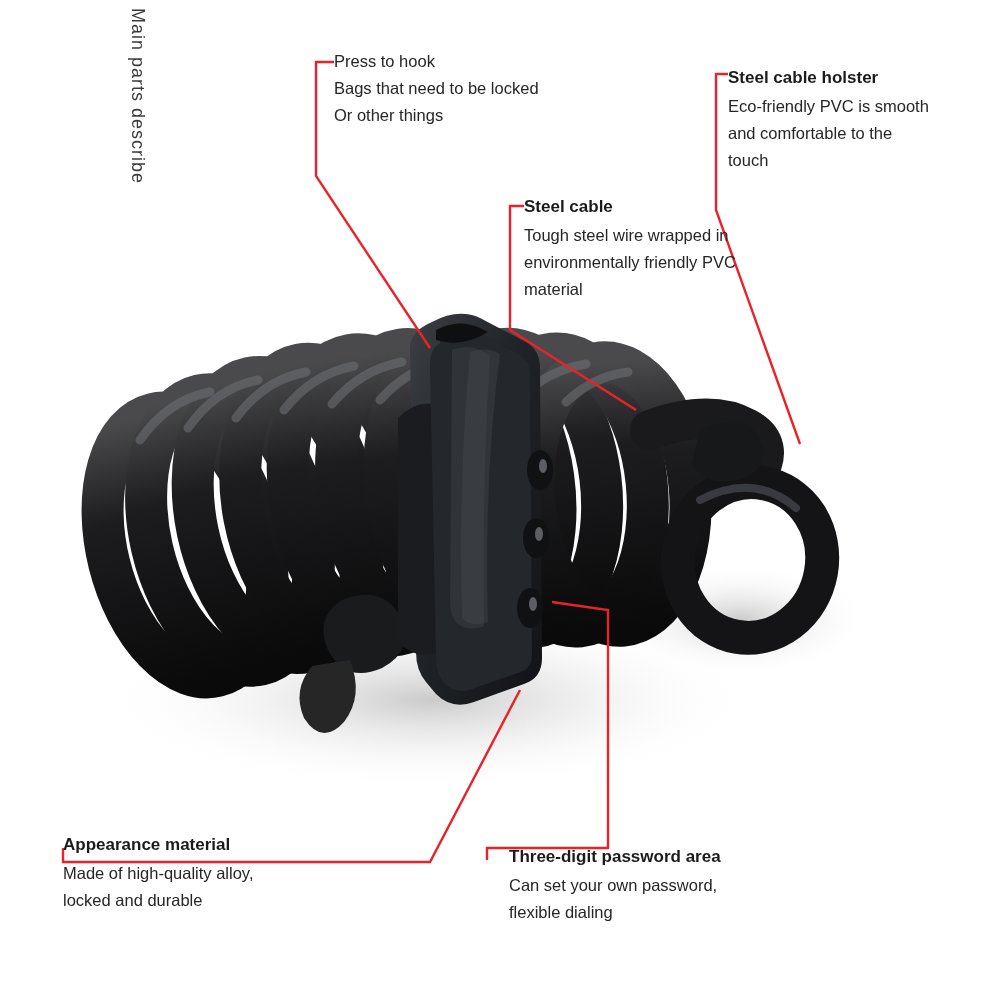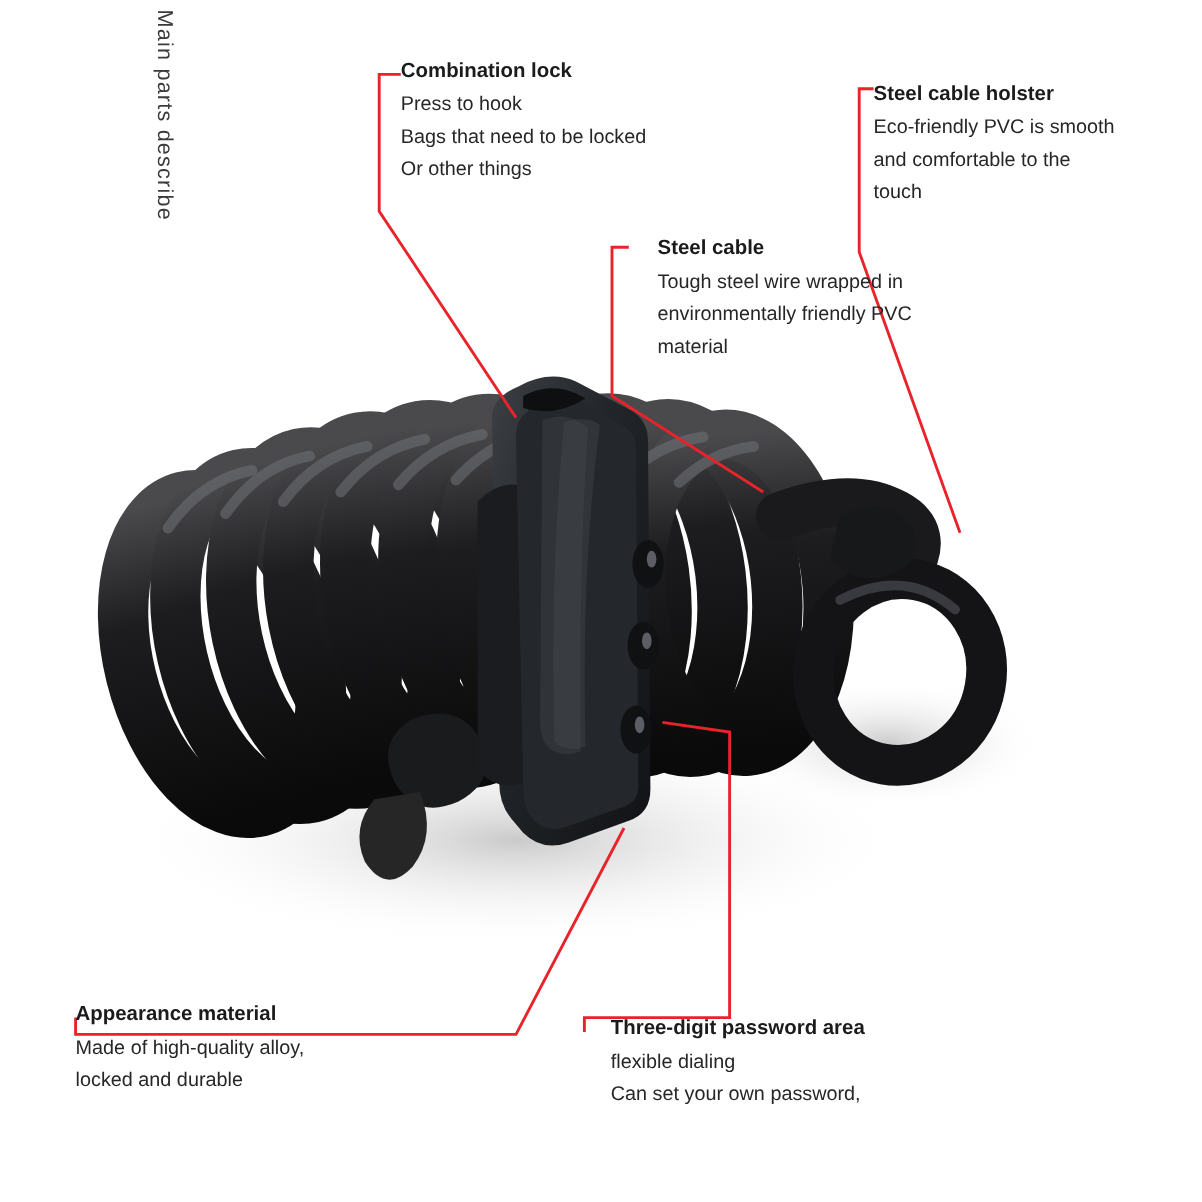--- a/index.html
+++ b/index.html
@@ -145,45 +145,44 @@
       <path d="M524 206 L510 206 L510 330 L636 410"></path>
       <path d="M728 74 L716 74 L716 210 L800 444"></path>
       <path d="M63 848 L63 862 L430 862 L520 690"></path>
       <path d="M487 860 L487 848 L608 848 L608 610 L552 602"></path>
     </g>
   </svg>
 
   <div class="vertical-label">Main parts describe</div>
 
   <div class="callout" style="left:334px; top:48px; width:300px;">
-    <div class="title">Combination lock</div>
     <div class="desc">Press to hook</div>
     <div class="desc">Bags that need to be locked</div>
     <div class="desc">Or other things</div>
   </div>
 
   <div class="callout" style="left:728px; top:67px; width:262px;">
     <div class="title">Steel cable holster</div>
     <div class="desc">Eco-friendly PVC is smooth</div>
     <div class="desc">and comfortable to the</div>
     <div class="desc">touch</div>
   </div>
 
-  <div class="callout" style="left:548px; top:196px; width:300px;">
+  <div class="callout" style="left:524px; top:196px; width:300px;">
     <div class="title">Steel cable</div>
     <div class="desc">Tough steel wire wrapped in</div>
     <div class="desc">environmentally friendly PVC</div>
     <div class="desc">material</div>
   </div>
 
   <div class="callout" style="left:63px; top:834px; width:300px;">
     <div class="title">Appearance material</div>
     <div class="desc">Made of high-quality alloy,</div>
     <div class="desc">locked and durable</div>
   </div>
 
   <div class="callout" style="left:487px; top:846px; width:320px;margin-left:22px;">
     <div class="title">Three-digit password area</div>
+    <div class="desc">Can set your own password,</div>
     <div class="desc">flexible dialing</div>
-    <div class="desc">Can set your own password,</div>
   </div>
 
 </div>
 
 </body></html>

